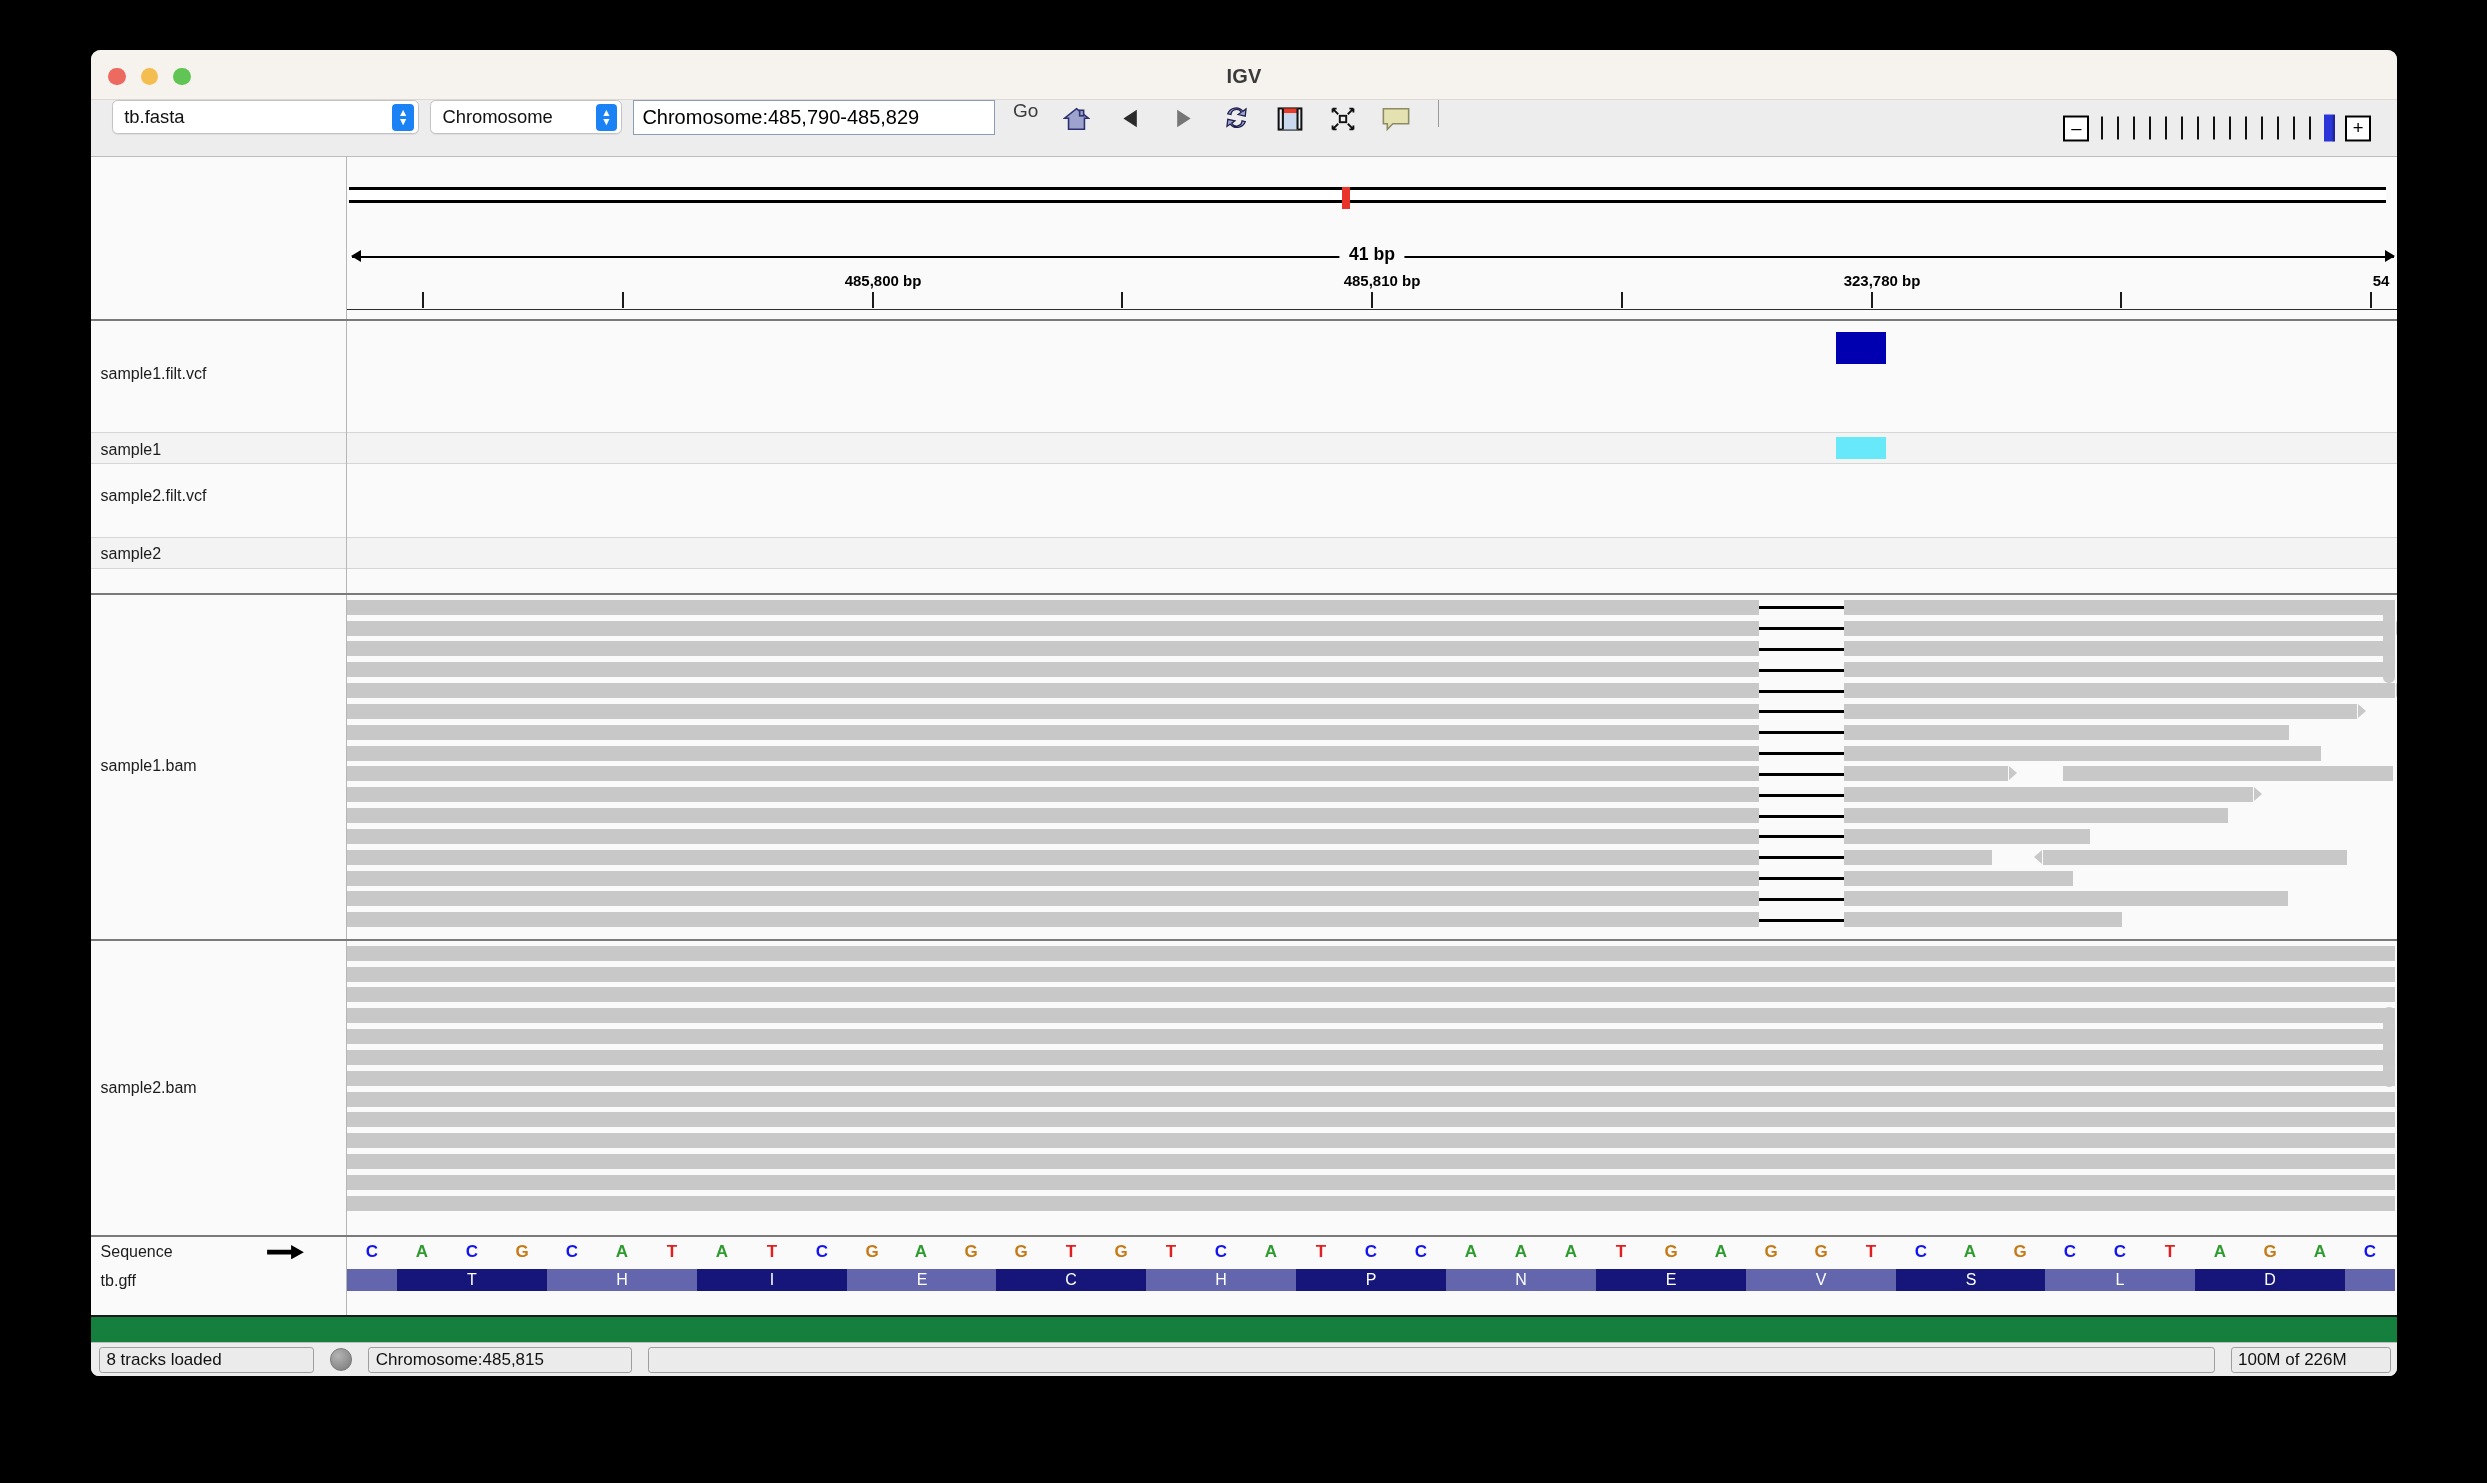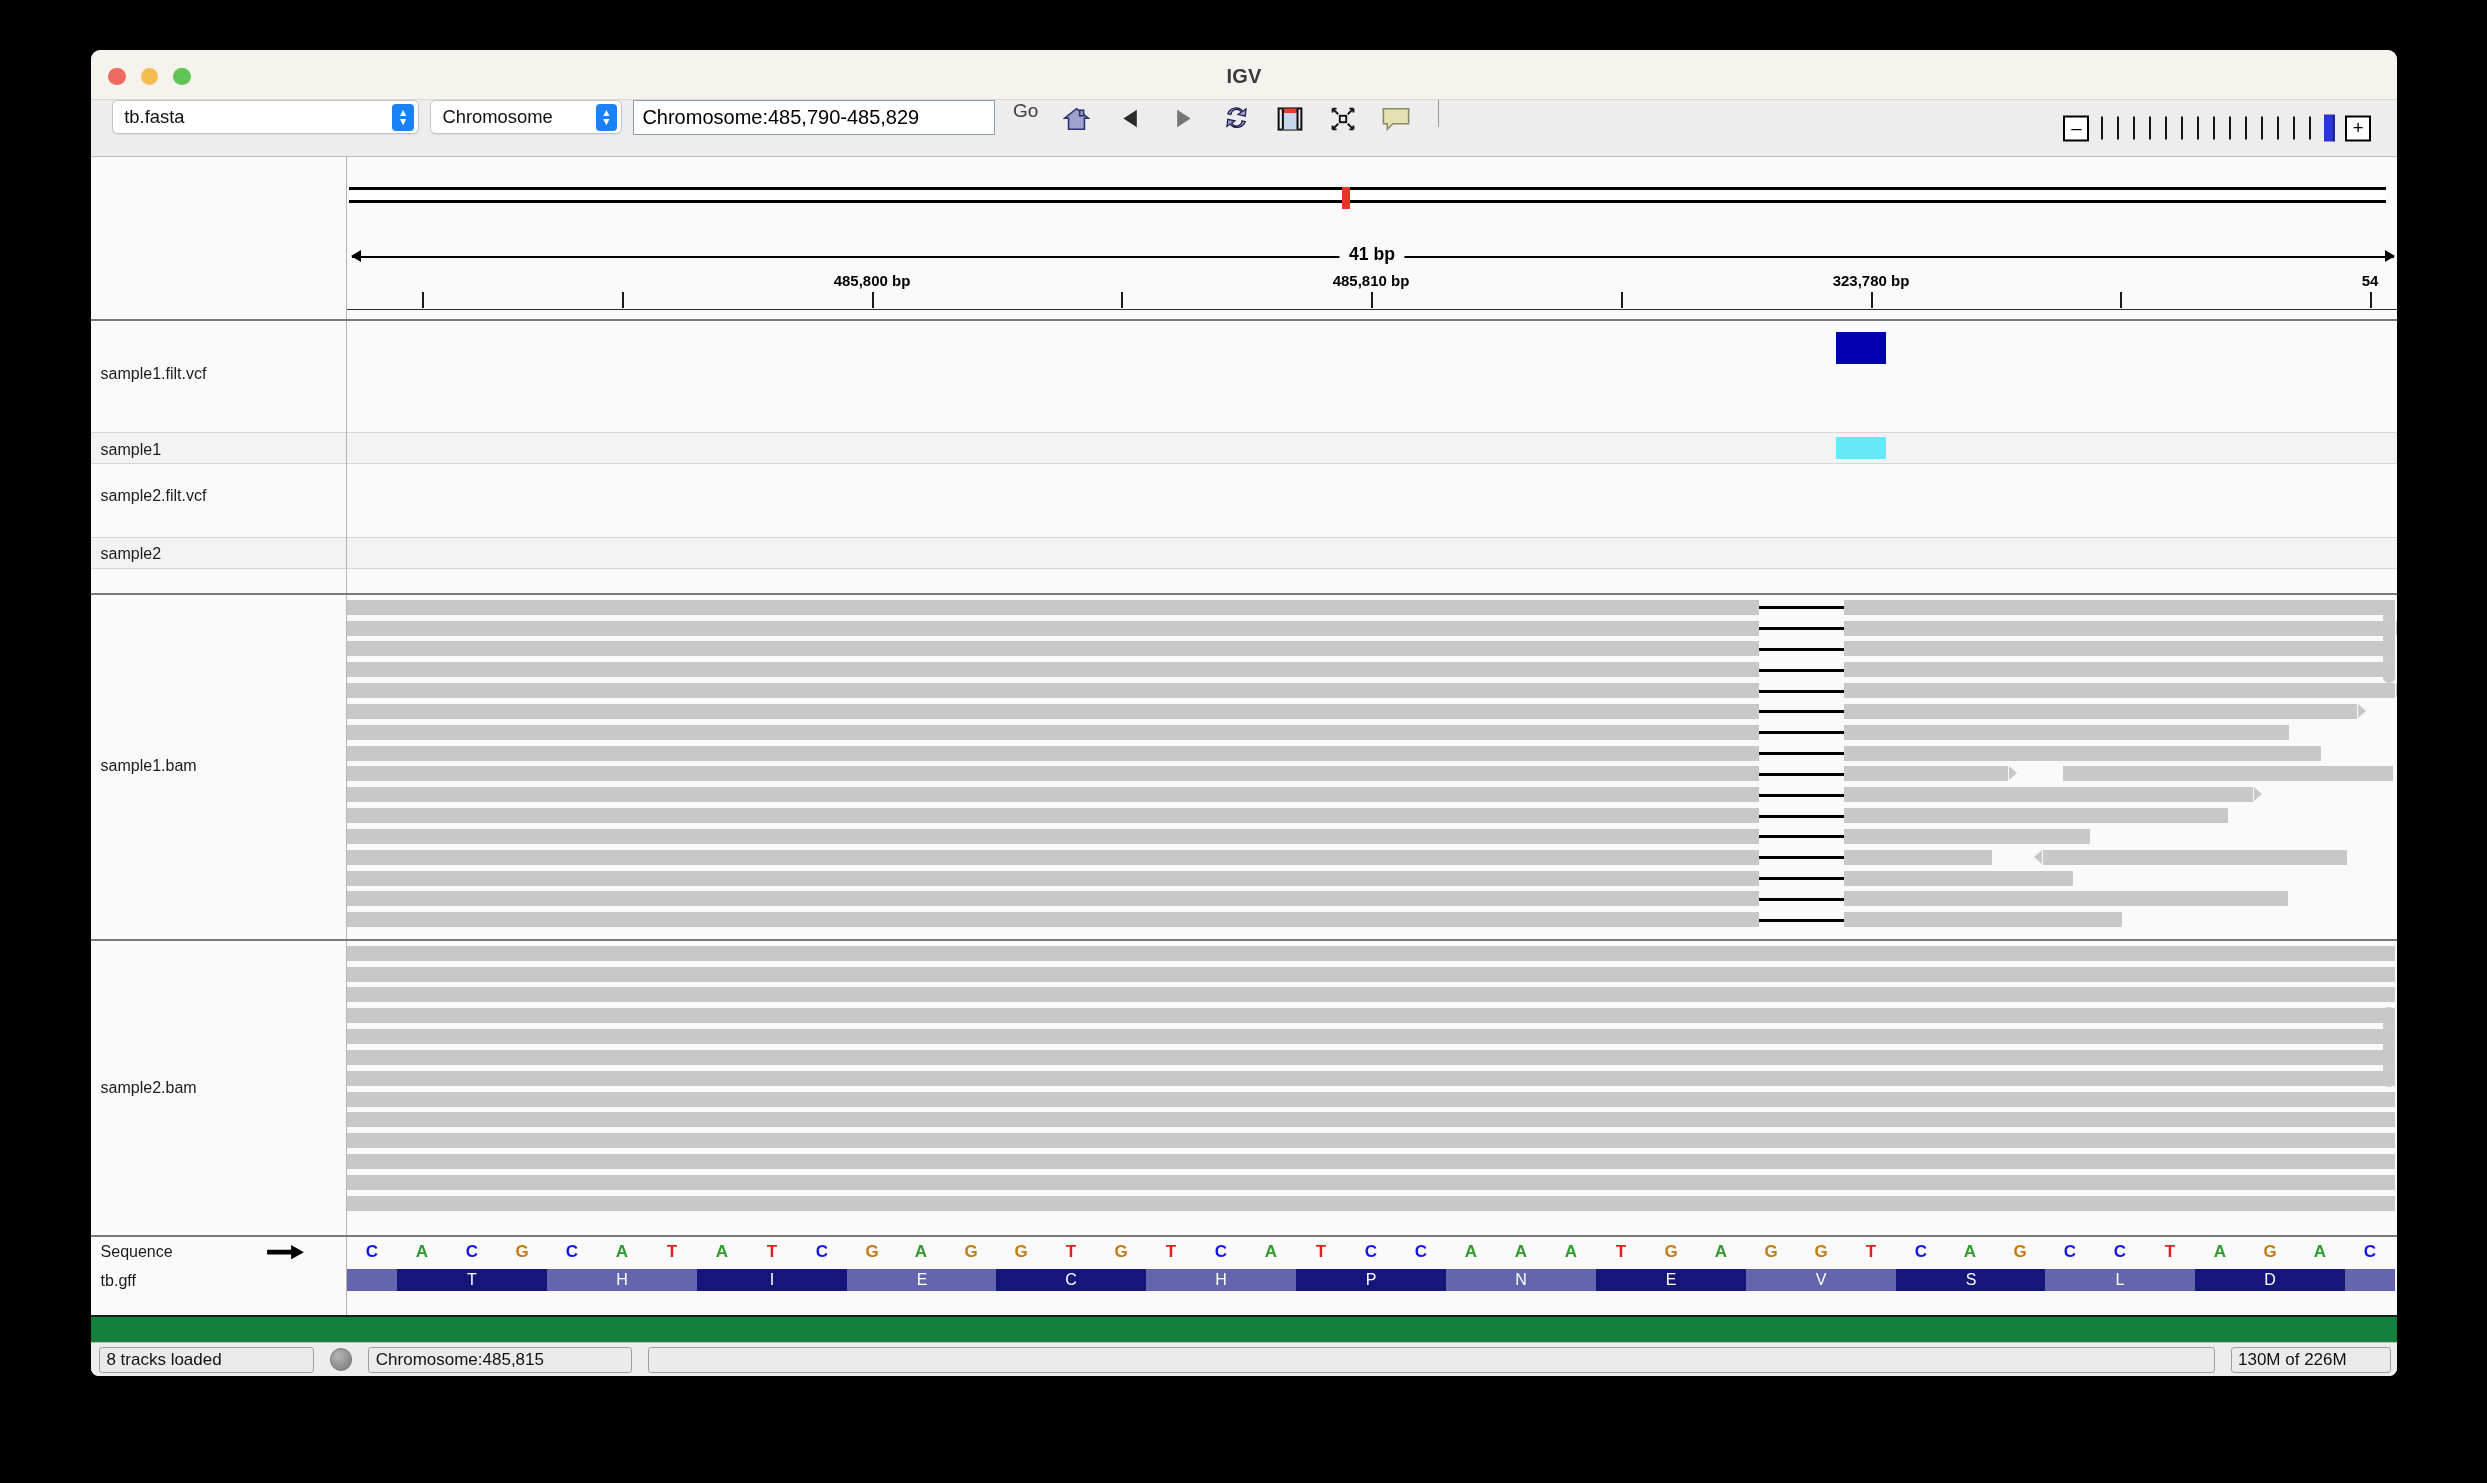--- a/index.html
+++ b/index.html
@@ -174,21 +174,21 @@
     position: absolute; top: 87px; left: 50%; transform: translateX(-50%);
     background: #fafafa; padding: 0 9.6px;
     font-size: 17.6px; font-weight: bold; color: #000;
   }
   .ruler-tick {
     position: absolute; bottom: 11.2px; width: 1.6px; height: 16px; background: #1a1a1a;
   }
   .ruler-lab {
     position: absolute; bottom: 30px;
     font-size: 15px; font-weight: bold; color: #000;
-    transform: translateX(-50%); white-space: nowrap;
+    transform: translateX(-50%); white-space: nowrap; margin-left: 11px;
   }
   #ruler-base {
     position: absolute; left: 0; right: 0; bottom: 8.8px;
     height: 1.6px; background: #2c2c2c;
   }
 
   
   #vcf-panel { height: 274px; flex: 0 0 274px; }
   .vcf-variant {
     position: absolute; background: #0000b0;
@@ -588,17 +588,17 @@
         </div>
     </div>
 
   </div>
 
   <div id="statusbar">
     <div class="sfield" id="s-tracks">8 tracks loaded</div>
     <div id="s-indicator"></div>
     <div class="sfield" id="s-loc">Chromosome:485,815</div>
     <div class="sfield" id="s-blank"></div>
-    <div class="sfield" id="s-mem">130M of 226M</div>
+    <div class="sfield" id="s-mem">100M of 226M</div>
   </div>
 
 </div>
 
 
 </body></html>

